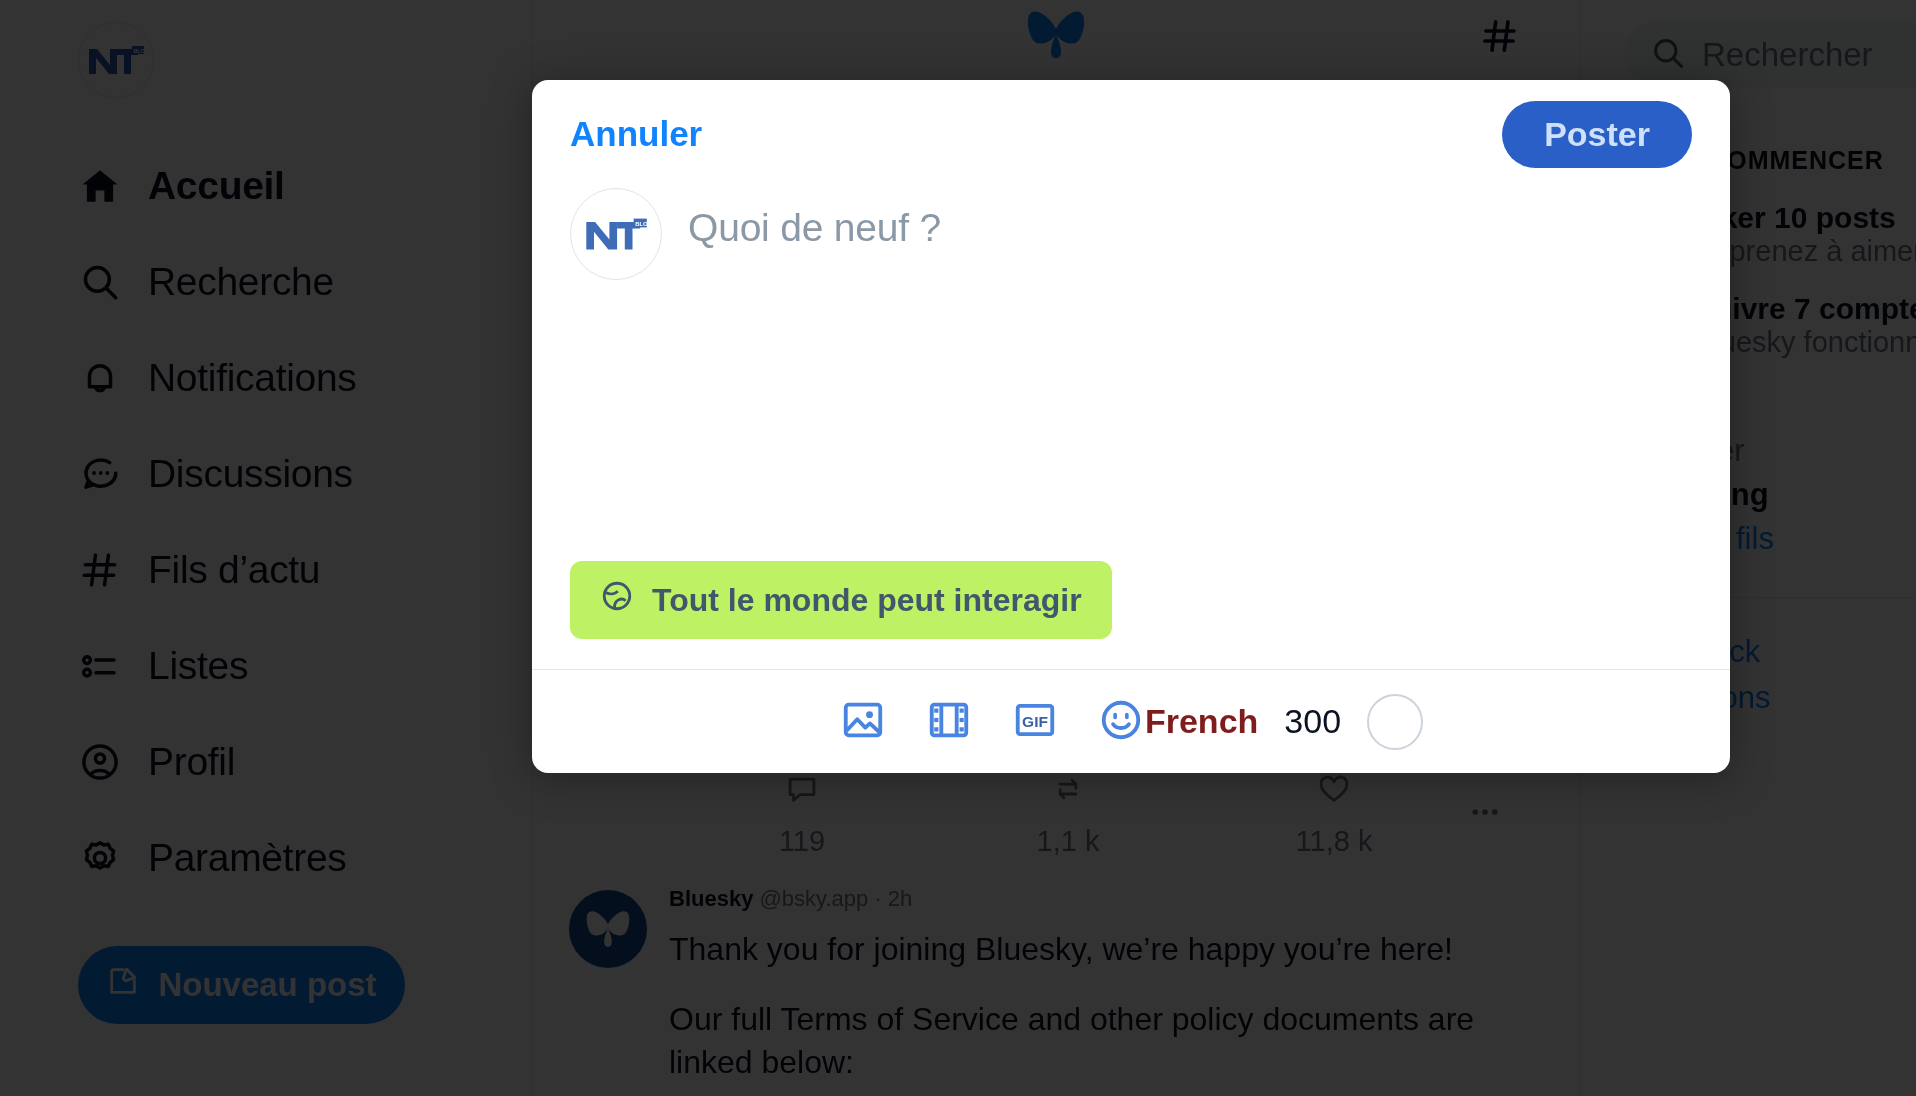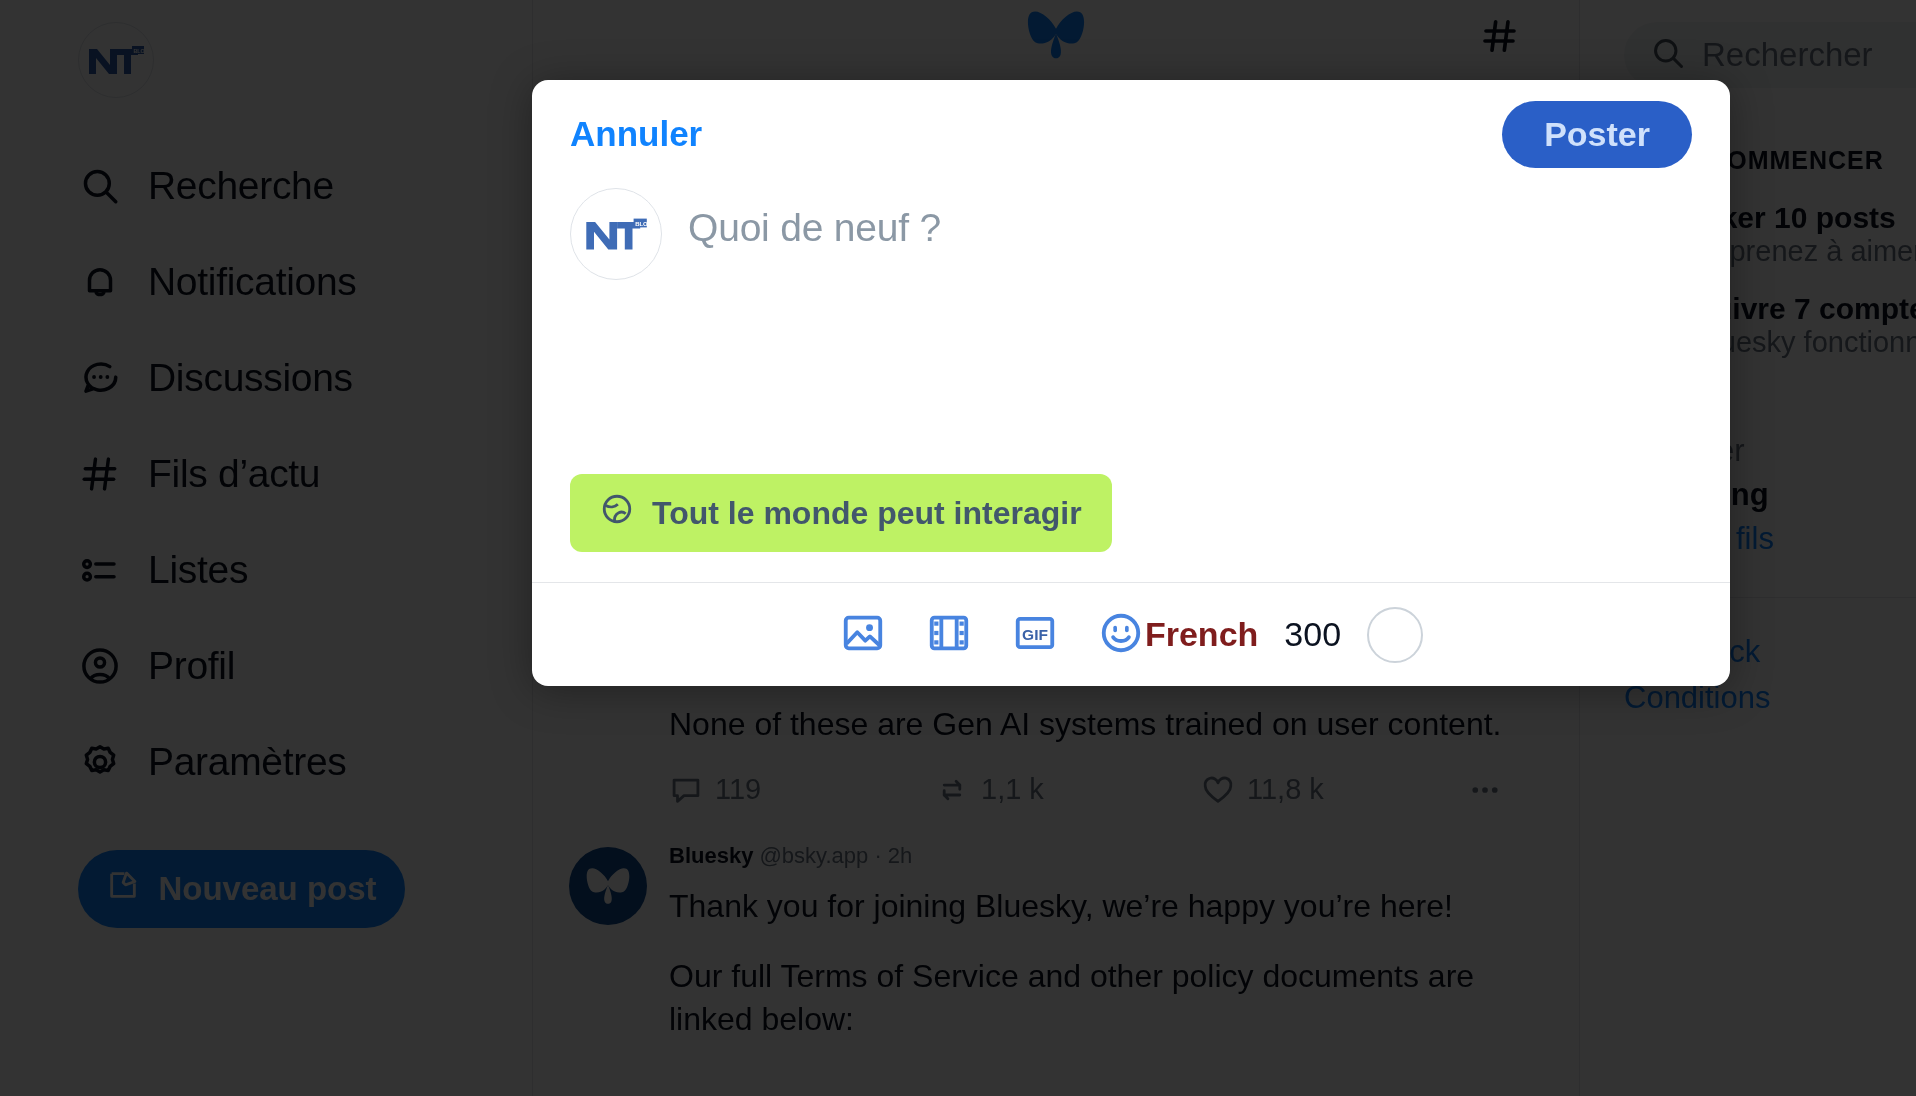--- a/index.html
+++ b/index.html
@@ -89,21 +89,21 @@
     background: #0f4a8f;
     display: flex; align-items: center; justify-content: center;
     margin-top: 4px;
   }
   .post-main { flex: 1 1 auto; min-width: 0; }
   .post-meta { font-size: 22px; margin-bottom: 16px; white-space: nowrap; }
   .post-meta .name { font-weight: 700; color: #0b1220; }
   .post-meta .handle { color: #6b7684; }
   .post-text { font-size: 32px; color: #0b1220; line-height: 1.35; margin-bottom: 26px; }
   .post-actions { display: flex; align-items: center; gap: 0; padding-bottom: 8px; }
-  .act { display: flex; align-items: flex-start; gap: 12px; color: #6b7684; font-size: 29px; width: 266px; }
+  .act { display: flex; align-items: center; gap: 12px; color: #6b7684; font-size: 29px; width: 266px; flex-direction: column; }
   .act.more { width: auto; margin-left: auto; padding-right: 40px;}
 
   
   .rail {
     width: 560px; flex: 0 0 560px;
     padding: 22px 0 0 44px;
   }
   .search-box {
     width: 470px; height: 66px;
     background: #f1f3f5;
@@ -133,21 +133,21 @@
   #overlay {
     position: absolute; inset: 0;
     background: rgba(0,0,0,0.80);
     z-index: 40;
   }
 
   
   #composer {
     position: absolute;
     left: 532px; top: 80px;
-    width: 1198px; height: 606px;
+    width: 1198px; height: 693px;
     background: #ffffff;
     border-radius: 16px;
     z-index: 50;
     display: flex; flex-direction: column;
     overflow: hidden;
     box-shadow: 0 4px 40px rgba(0,0,0,0.35);
   }
   .cmp-header {
     height: 108px;
     display: flex; align-items: center; justify-content: space-between;
@@ -218,20 +218,28 @@
   <aside class="sidebar">
     <div class="brand-avatar">
       <svg class="nt-logo" width="60" height="34" viewBox="0 0 60 34">
         <path d="M3 31 L3 6 L11 6 L24 22 L24 6 L31 6 L31 31 L23 31 L10 15 L10 31 Z" fill="#2f5da8"></path>
         <path d="M31 6 L52 6 L52 12 L45 12 L45 31 L38 31 L38 12 L31 12 Z" fill="#2f5da8"></path>
         <rect x="46" y="3" width="12" height="8" fill="#2f5da8"></rect>
         <text x="47.4" y="9.6" font-size="5.4" fill="#ffffff" font-family="Liberation Sans, sans-serif" font-weight="700">BLOG</text>
       </svg>
     </div>
 
+    <div class="nav-item active">
+      <span class="ico">
+        <svg width="42" height="42" viewBox="0 0 24 24">
+            <path d="M12 3 L22 11.2 L19.5 11.2 L19.5 21 L14.5 21 L14.5 14.5 L9.5 14.5 L9.5 21 L4.5 21 L4.5 11.2 L2 11.2 Z" fill="#0b1220"></path>
+          </svg>
+      </span>
+      <span class="nav-label">Accueil</span>
+    </div>
 
     <div class="nav-item">
       <span class="ico">
         <svg width="42" height="42" viewBox="0 0 24 24" fill="none" stroke="#0b1220" stroke-width="2">
             <circle cx="10.5" cy="10.5" r="6.8"></circle>
             <line x1="15.6" y1="15.6" x2="21" y2="21" stroke-linecap="round"></line>
           </svg>
       </span>
       <span class="nav-label">Recherche</span>
     </div>

